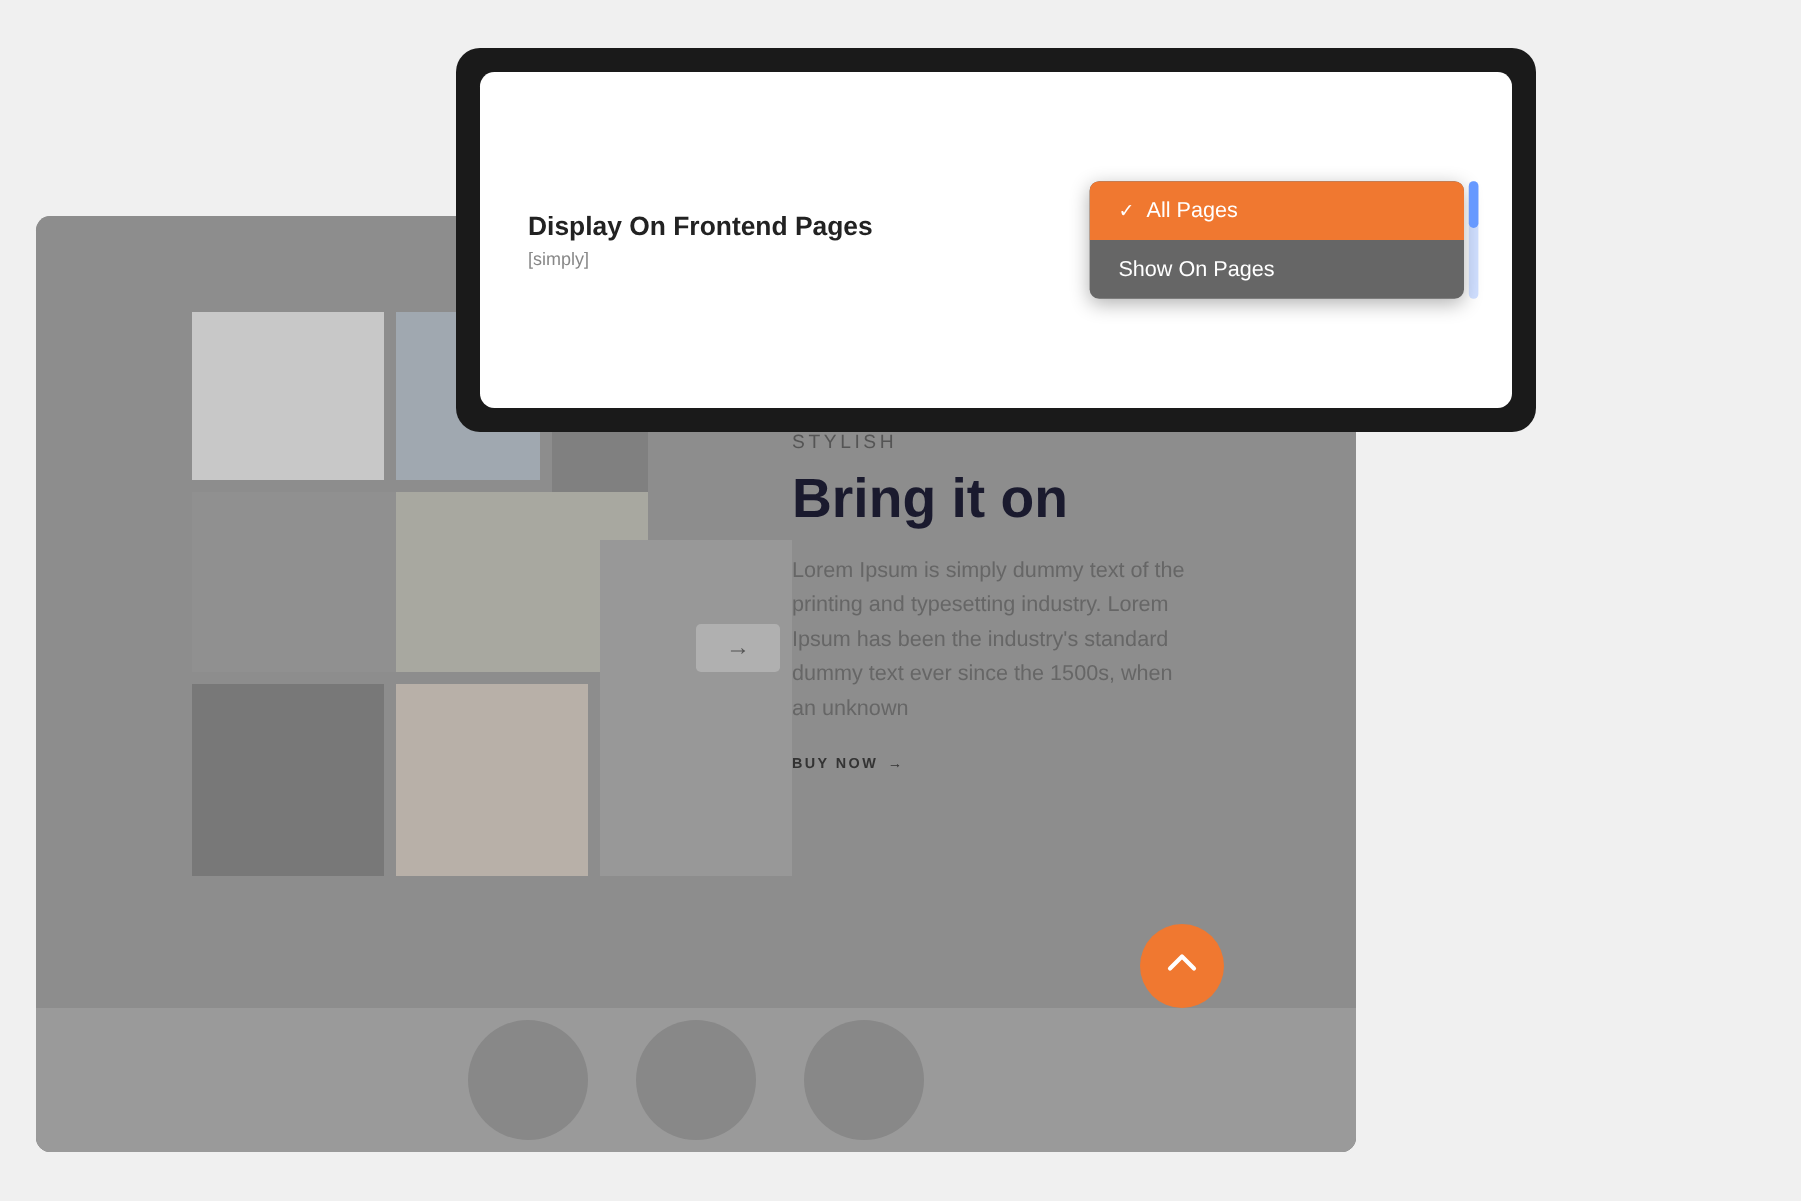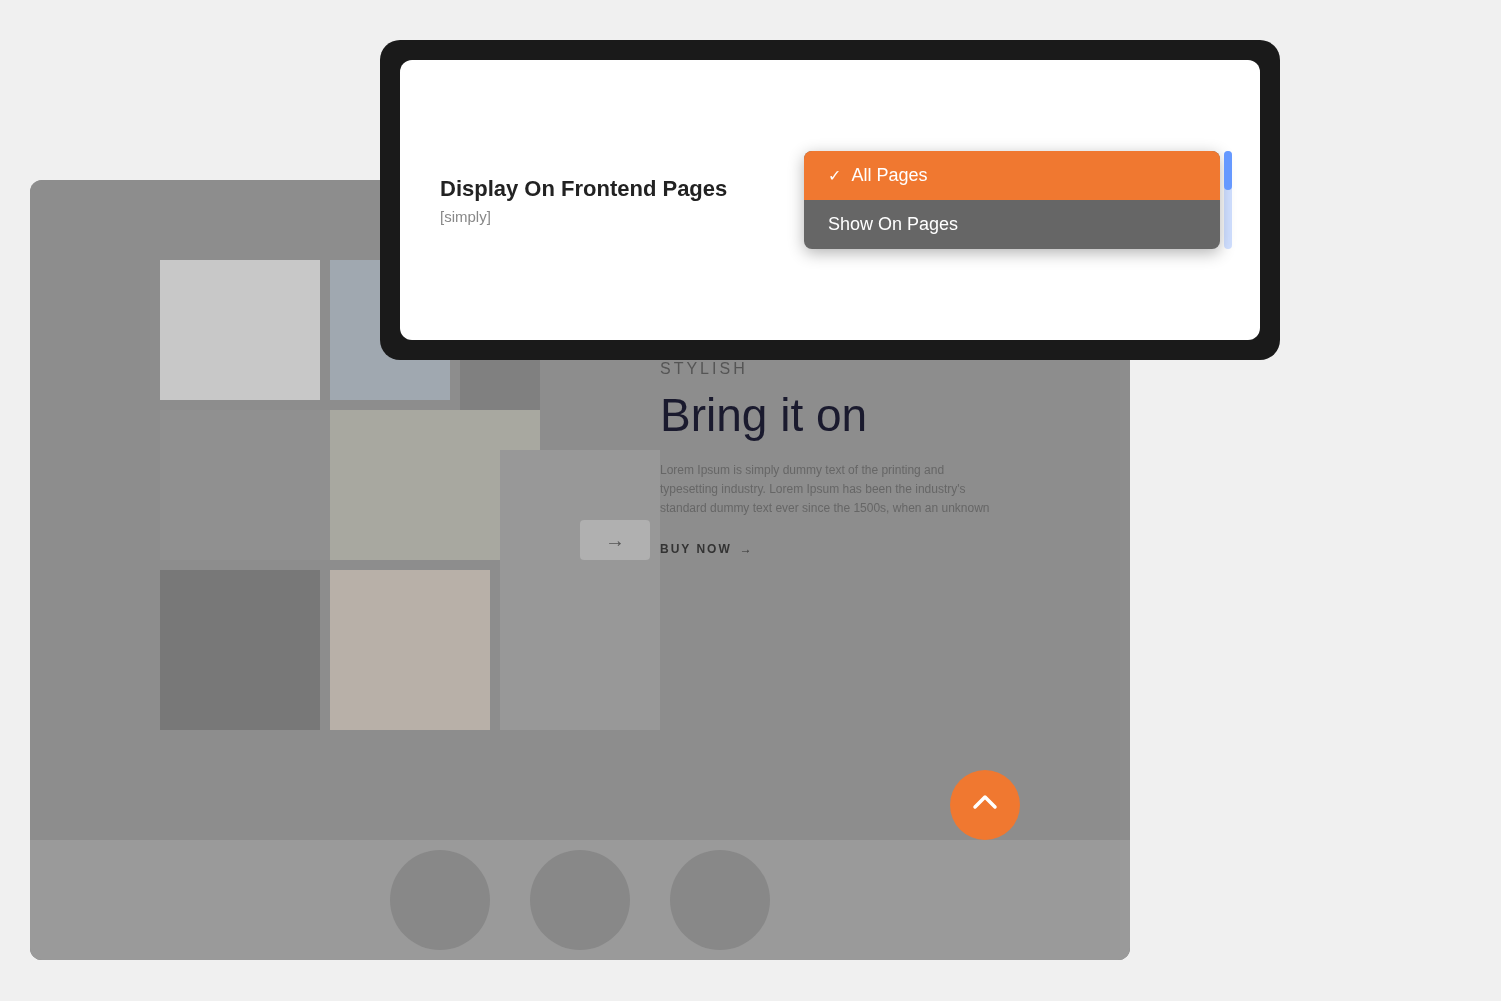--- a/index.html
+++ b/index.html
@@ -83,28 +83,28 @@
     .stylish-label {
       font-size: 16px;
       letter-spacing: 3px;
       color: #555;
       margin-bottom: 12px;
       text-transform: uppercase;
     }
 
     .bring-it-on {
       font-size: 46px;
-      font-weight: 400;
+      font-weight: 700;
       color: #1a1a2e;
       margin-bottom: 20px;
       line-height: 1.1;
     }
 
     .lorem-text {
-      font-size: 12px;
+      font-size: 18px;
       color: #666;
       line-height: 1.6;
       margin-bottom: 24px;
     }
 
     .buy-now {
       font-size: 12px;
       font-weight: 700;
       letter-spacing: 2px;
       color: #333;
@@ -197,21 +197,21 @@
     }
 
     .global-tag {
       font-size: 15px;
       color: #888;
       font-style: normal;
     }
 
     
     .dropdown-container {
-      width: 416px;
+      width: 312px;
       position: relative;
     }
 
     .dropdown-list {
       background: #666;
       border-radius: 8px;
       overflow: hidden;
       box-shadow: 0 4px 16px rgba(0,0,0,0.3);
     }
 

